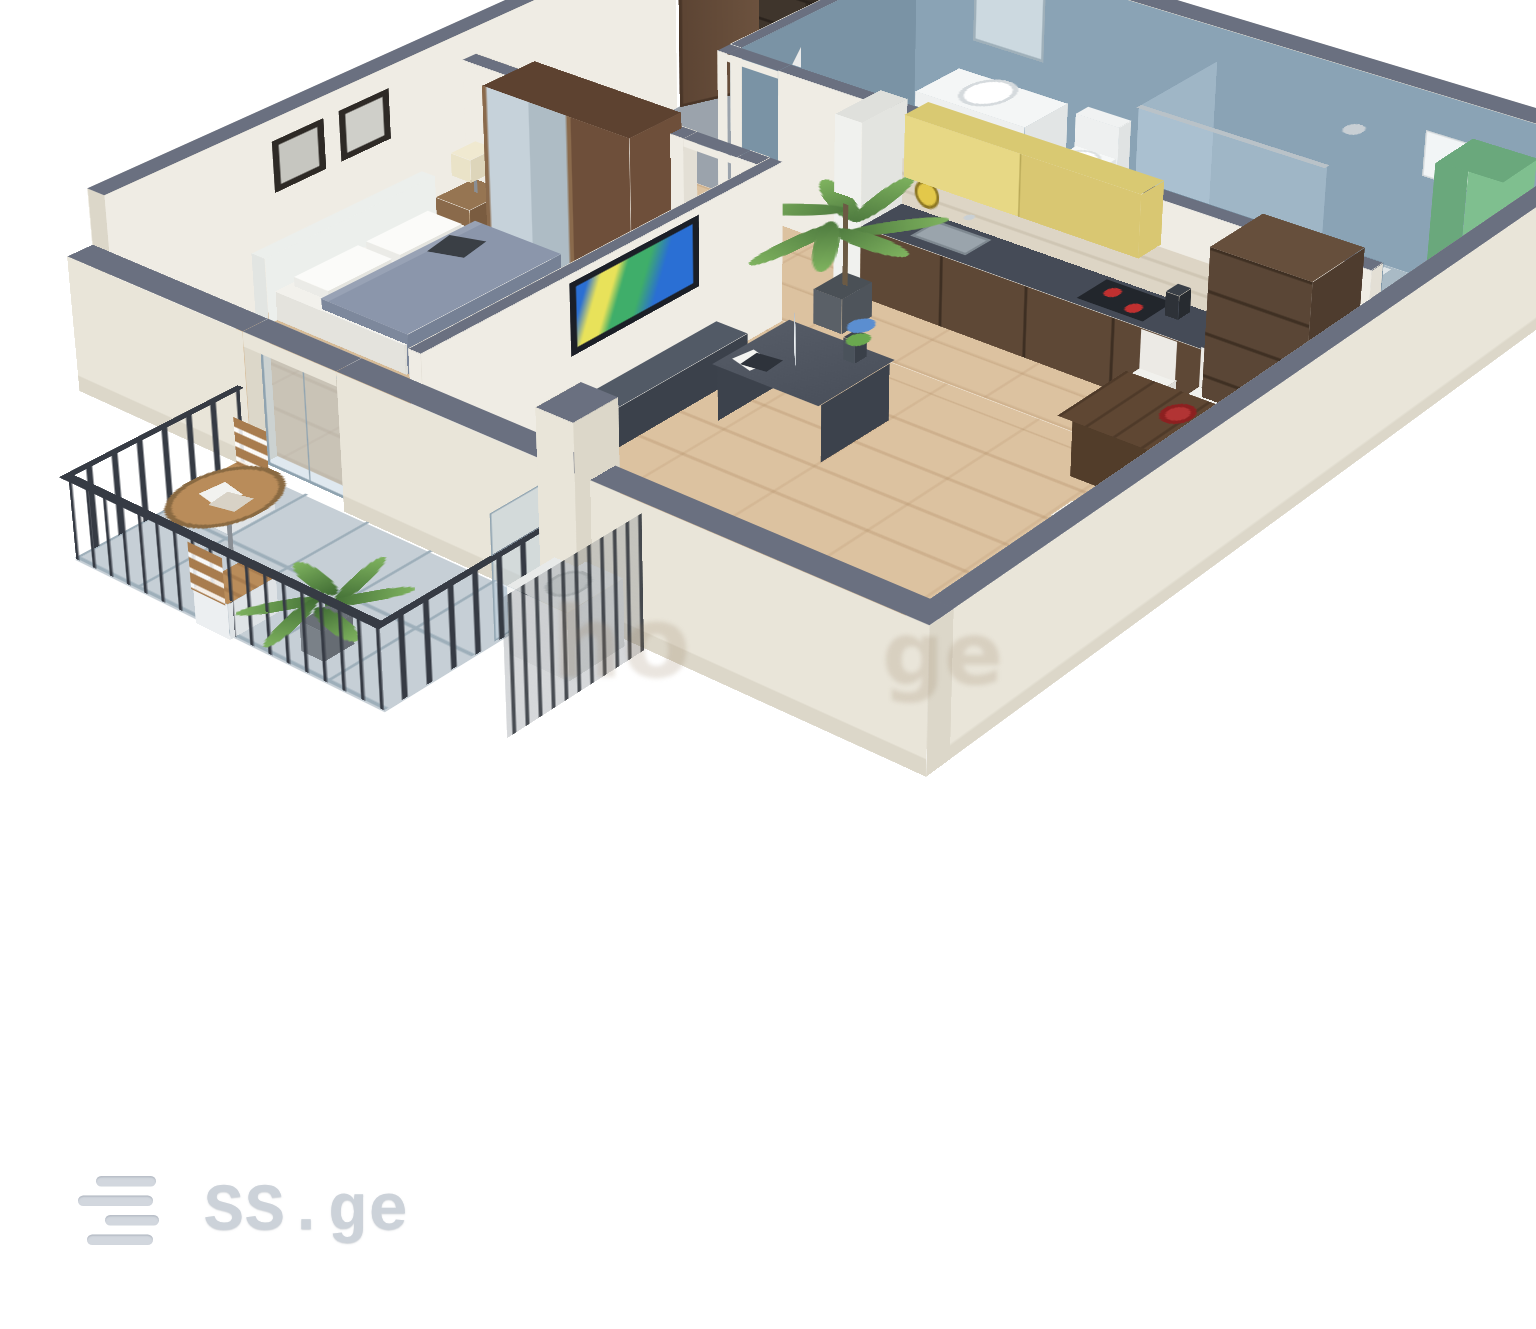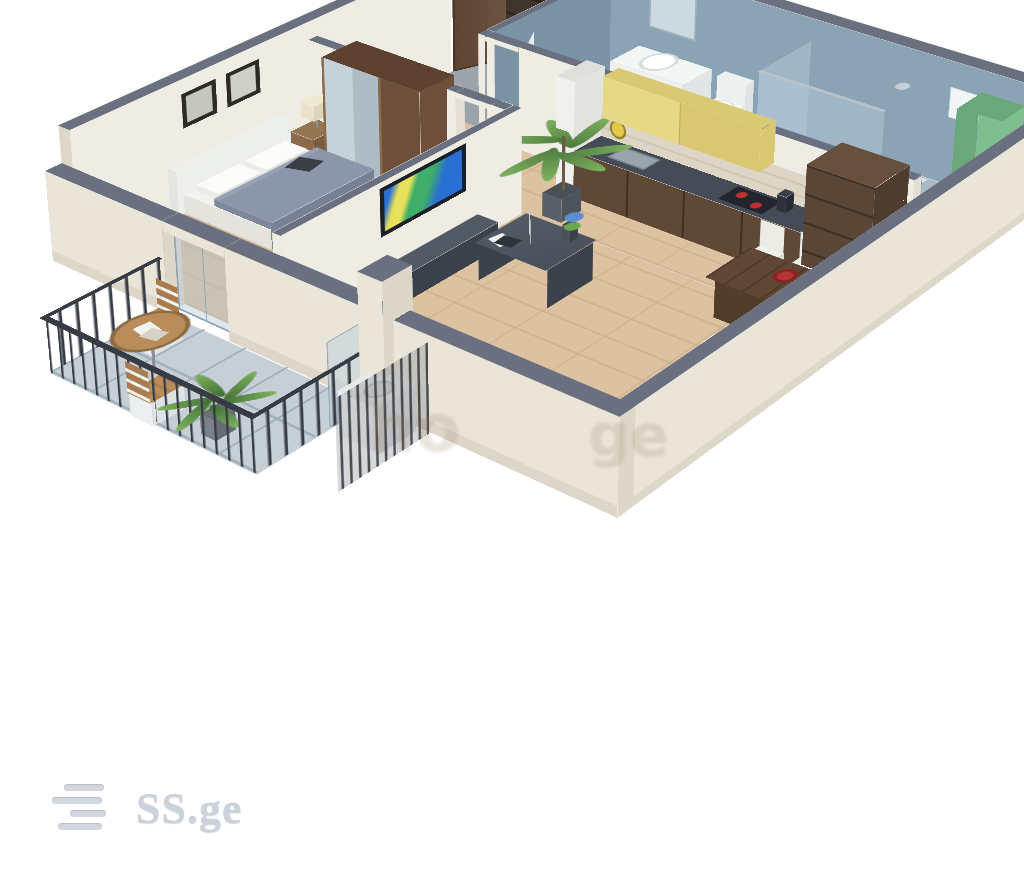--- a/index.html
+++ b/index.html
@@ -18,21 +18,21 @@
   #wm2{left:588px;top:402px;font-size:58px;}
   
   #logo{position:absolute;left:52px;top:780px;z-index:50;display:flex;align-items:center;}
   #logo-icon{position:relative;width:58px;height:56px;margin-right:26px;}
   .logo-bar{position:absolute;height:7px;border-radius:4px;background:#d2d7de;
             box-shadow:0 1px 1px rgba(160,168,178,.55) inset,0 1px 0 #fff;}
   .logo-bar:nth-child(1){left:12px;top:4px;width:40px;}
   .logo-bar:nth-child(2){left:0px;top:17px;width:50px;}
   .logo-bar:nth-child(3){left:18px;top:30px;width:36px;}
   .logo-bar:nth-child(4){left:6px;top:43px;width:44px;}
-  #logo-text{font-family:Liberation Serif, serif;font-size:44px;font-weight:bold;
+  #logo-text{font-family:Liberation Mono, monospace;font-size:44px;font-weight:bold;
              color:#ccd2d9;letter-spacing:1px;
              text-shadow:0 1px 1px rgba(160,168,178,.5), 0 -1px 0 #ffffff;}
 </style>
 </head>
 <body>
 
 <div id="canvas">
   <div id="stage">
     <div id="world">
         <div class="f3" style="width: 110px; height: 130px; background: rgb(155, 163, 172); transform: translate3d(0px, 0px, 0px); transform-origin: 0px 0px;"></div>

